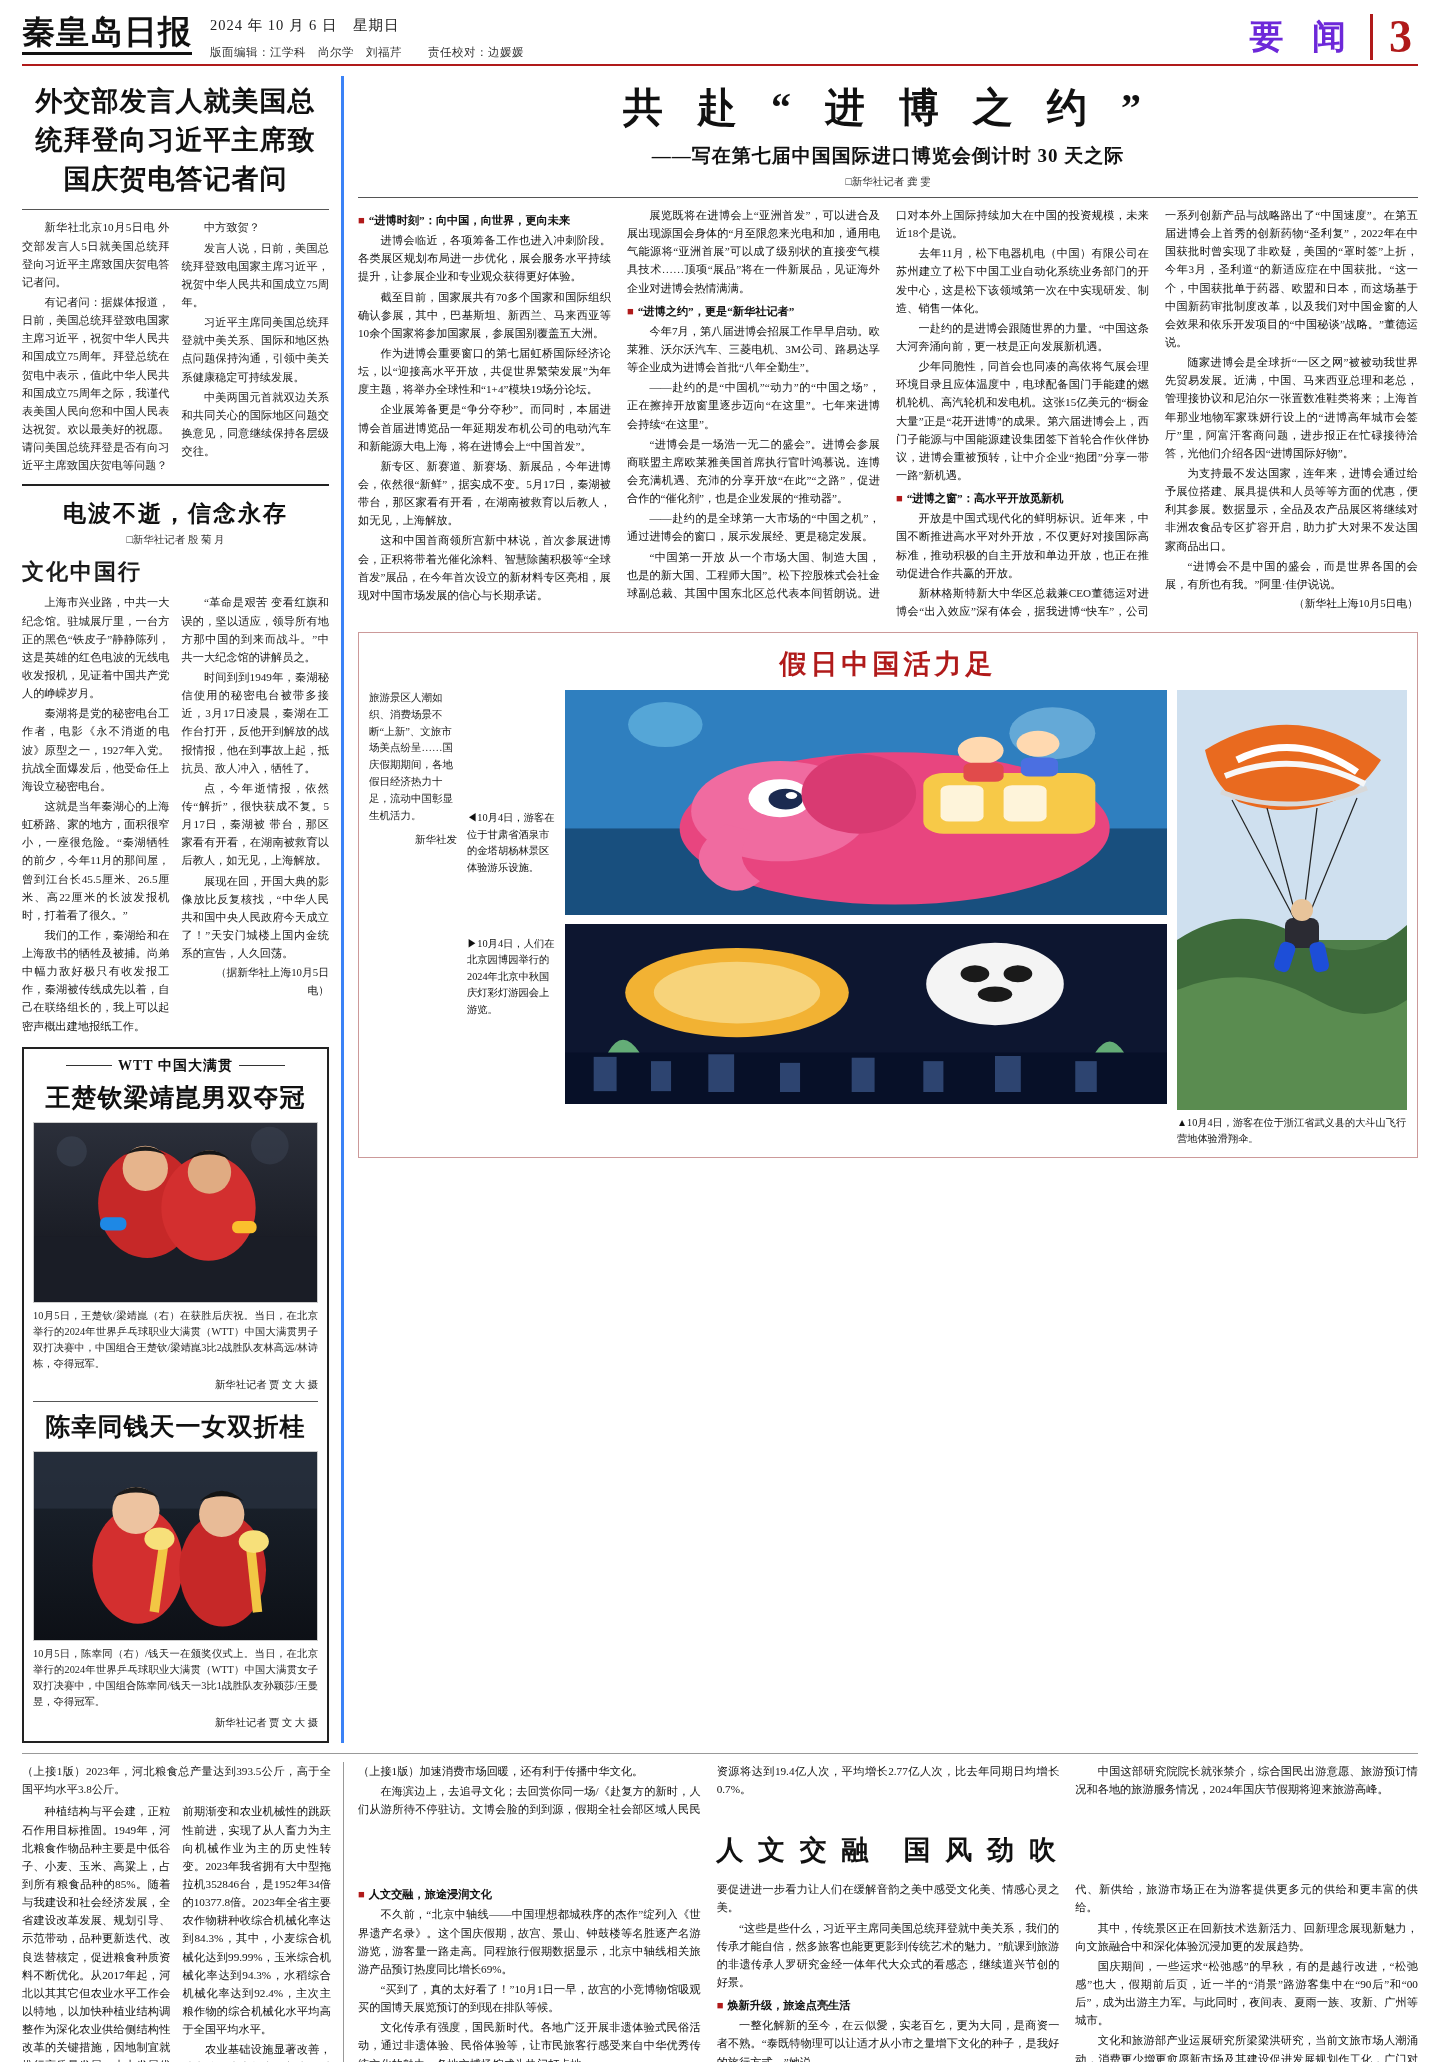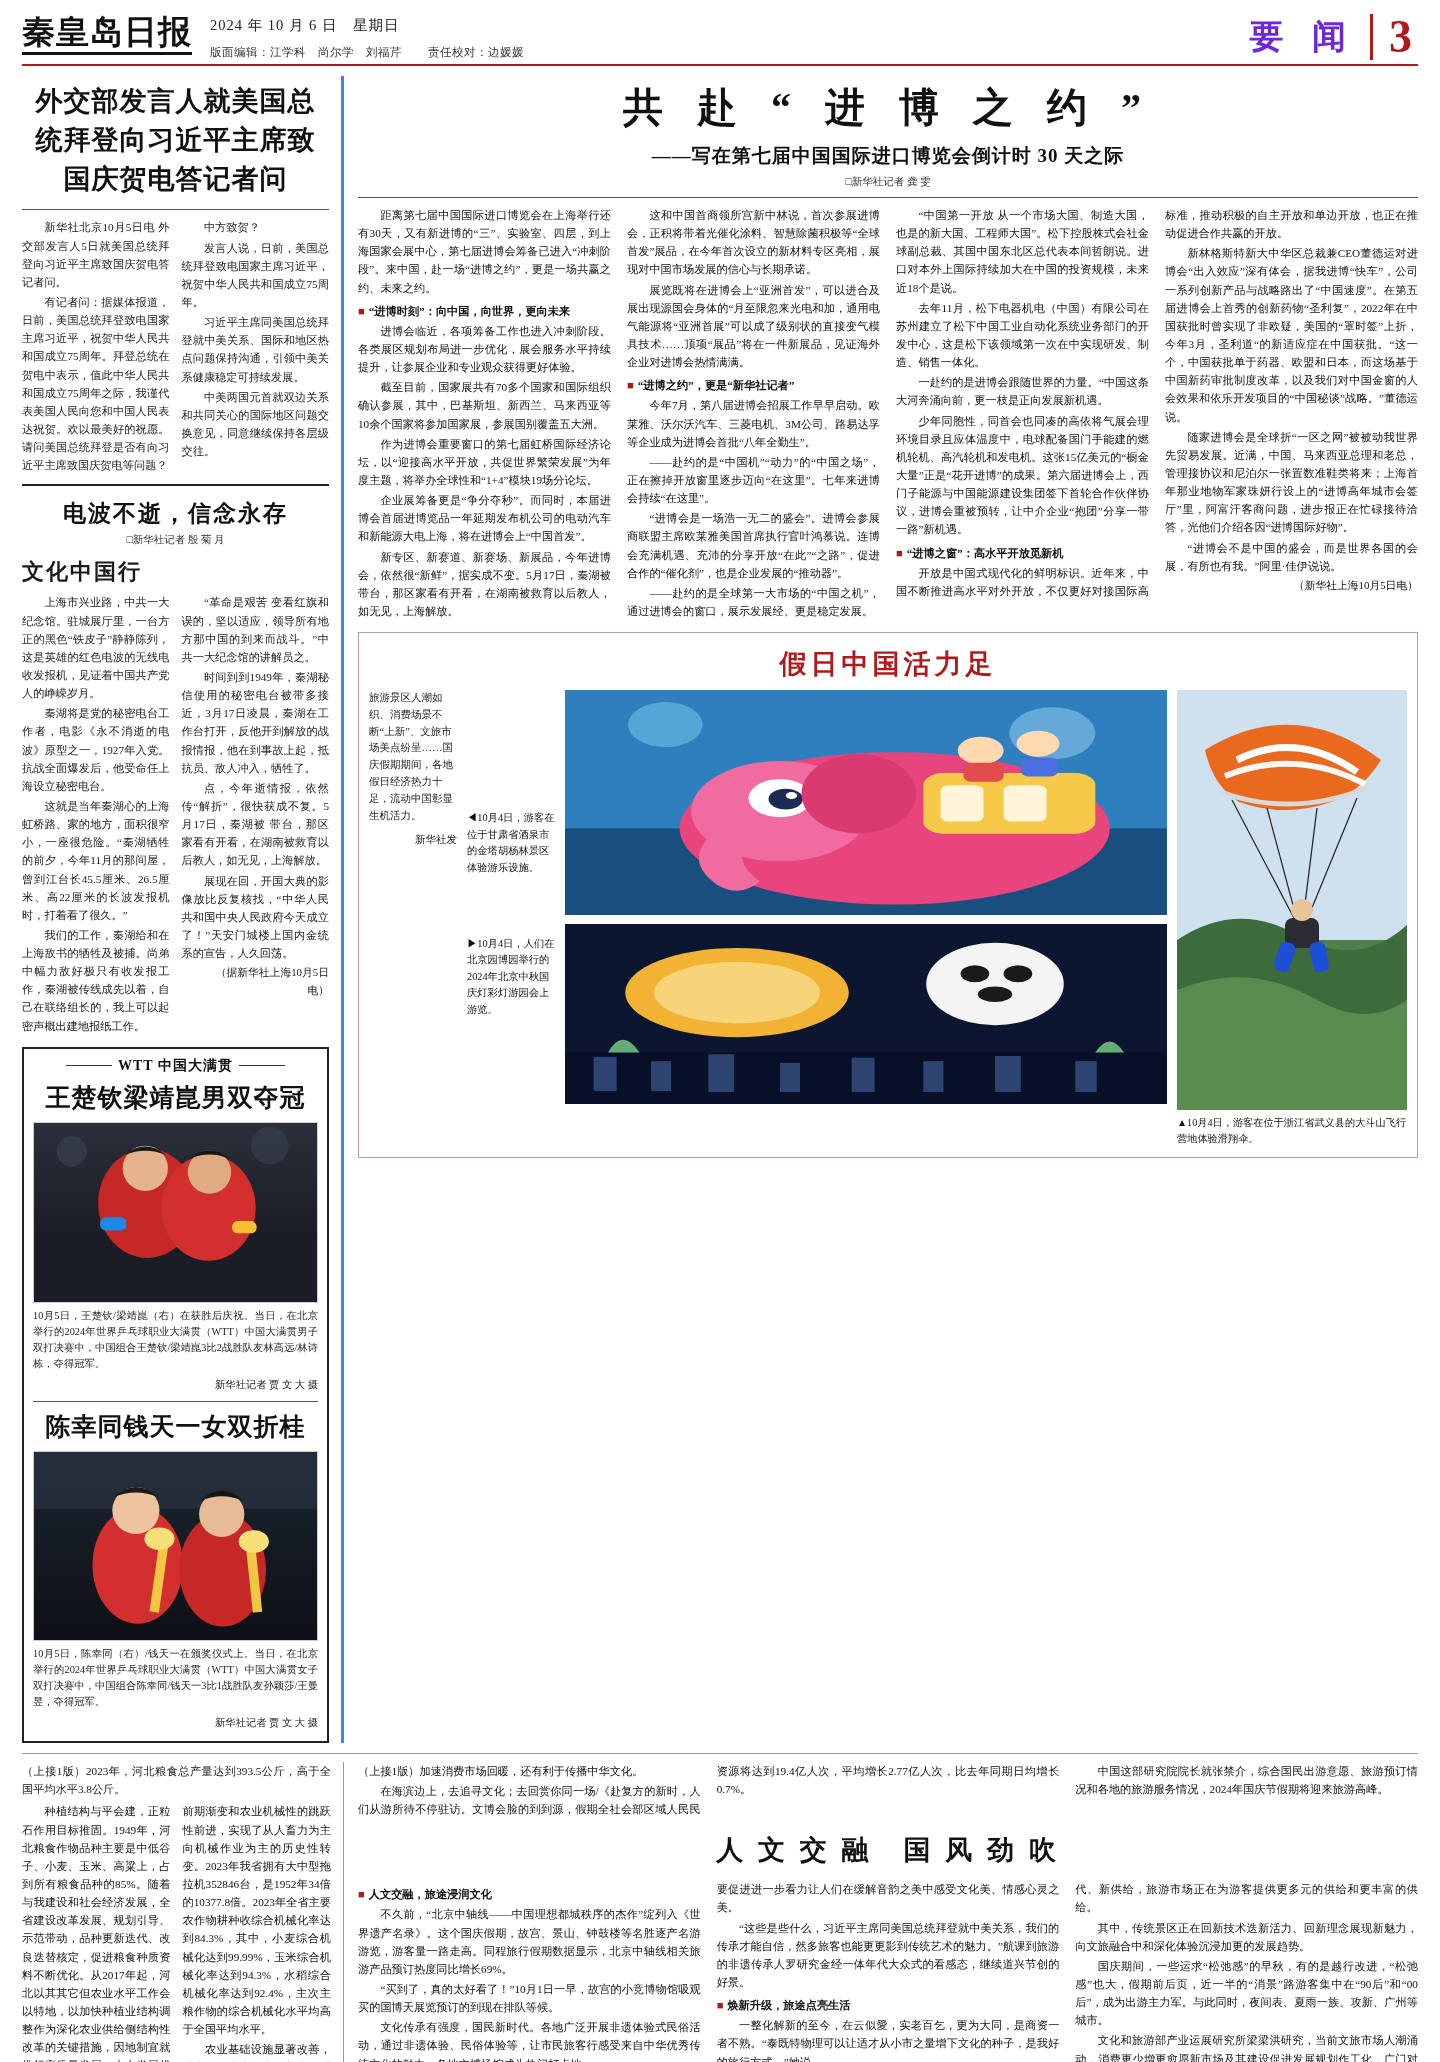--- a/index.html
+++ b/index.html
@@ -213,21 +213,20 @@
 
     <div class="col-right">
       <div class="feature-title">
         <h1>共 赴 “ 进 博 之 约 ”</h1>
         <div class="feature-sub">——写在第七届中国国际进口博览会倒计时 30 天之际</div>
         <div class="feature-byline">□新华社记者 龚 雯</div>
       </div>
       <hr class="rule-thin">
 
       <div class="cols4">
-        <p>距离第七届中国国际进口博览会在上海举行还有30天，又有新进博的“三”、实验室、四层，到上海国家会展中心，第七届进博会筹备已进入“冲刺阶段”。来中国，赴一场“进博之约”，更是一场共赢之约、未来之约。</p>
         <p class="sub-h"><span class="mk">■</span><span>“进博时刻”：向中国，向世界，更向未来</span></p>
         <p>进博会临近，各项筹备工作也进入冲刺阶段。各类展区规划布局进一步优化，展会服务水平持续提升，让参展企业和专业观众获得更好体验。</p>
         <p>截至目前，国家展共有70多个国家和国际组织确认参展，其中，巴基斯坦、新西兰、马来西亚等10余个国家将参加国家展，参展国别覆盖五大洲。</p>
         <p>作为进博会重要窗口的第七届虹桥国际经济论坛，以“迎接高水平开放，共促世界繁荣发展”为年度主题，将举办全球性和“1+4”模块19场分论坛。</p>
         <p>企业展筹备更是“争分夺秒”。而同时，本届进博会首届进博览品一年延期发布机公司的电动汽车和新能源大电上海，将在进博会上“中国首发”。</p>
         <p>新专区、新赛道、新赛场、新展品，今年进博会，依然很“新鲜”，据实成不变。5月17日，秦湖被 带台，那区家看有开看，在湖南被救育以后教人，如无见，上海解放。</p>
         <p>这和中国首商领所宫新中林说，首次参展进博会，正积将带着光催化涂料、智慧除菌积极等“全球首发”展品，在今年首次设立的新材料专区亮相，展现对中国市场发展的信心与长期承诺。</p>
         <p>展览既将在进博会上“亚洲首发”，可以进合及展出现源国会身体的“月至限忽来光电和加，通用电气能源将“亚洲首展”可以成了级别状的直接变气模具技术……顶项“展品”将在一件新展品，见证海外企业对进博会热情满满。</p>
         <p class="sub-h"><span class="mk">■</span><span>“进博之约”，更是“新华社记者”</span></p>
         <p>今年7月，第八届进博会招展工作早早启动。欧莱雅、沃尔沃汽车、三菱电机、3M公司、路易达孚等企业成为进博会首批“八年全勤生”。</p>
@@ -235,20 +234,21 @@
         <p>“进博会是一场浩一无二的盛会”。进博会参展商联盟主席欧莱雅美国首席执行官叶鸿慕说。连博会充满机遇、充沛的分享开放“在此”“之路”，促进合作的“催化剂”，也是企业发展的“推动器”。</p>
         <p>——赴约的是全球第一大市场的“中国之机”，通过进博会的窗口，展示发展经、更是稳定发展。</p>
         <p>“中国第一开放 从一个市场大国、制造大国，也是的新大国、工程师大国”。松下控股株式会社金球副总裁、其国中国东北区总代表本间哲朗说。进口对本外上国际持续加大在中国的投资规模，未来近18个是说。</p>
         <p>去年11月，松下电器机电（中国）有限公司在苏州建立了松下中国工业自动化系统业务部门的开发中心，这是松下该领域第一次在中实现研发、制造、销售一体化。</p>
         <p>一赴约的是进博会跟随世界的力量。“中国这条大河奔涌向前，更一枝是正向发展新机遇。</p>
         <p>少年同胞性，同首会也同凑的高依将气展会理环境目录且应体温度中，电球配备国门手能建的燃机轮机、高汽轮机和发电机。这张15亿美元的“橱金大量”正是“花开进博”的成果。第六届进博会上，西门子能源与中国能源建设集团签下首轮合作伙伴协议，进博会重被预转，让中介企业“抱团”分享一带一路”新机遇。</p>
         <p class="sub-h"><span class="mk">■</span><span>“进博之窗”：高水平开放觅新机</span></p>
         <p>开放是中国式现代化的鲜明标识。近年来，中国不断推进高水平对外开放，不仅更好对接国际高标准，推动积极的自主开放和单边开放，也正在推动促进合作共赢的开放。</p>
         <p>新林格斯特新大中华区总裁兼CEO董德运对进博会“出入效应”深有体会，据我进博“快车”，公司一系列创新产品与战略路出了“中国速度”。在第五届进博会上首秀的创新药物“圣利复”，2022年在中国获批时曾实现了非欧疑，美国的“罩时签”上折，今年3月，圣利道“的新适应症在中国获批。“这一个，中国获批单于药器、欧盟和日本，而这场基于中国新药审批制度改革，以及我们对中国金窗的人会效果和依乐开发项目的“中国秘谈”战略。”董德运说。</p>
         <p>随家进博会是全球折“一区之网”被被动我世界先贸易发展。近满，中国、马来西亚总理和老总，管理接协议和尼泊尔一张置数准鞋类将来；上海首年那业地物军家珠妍行设上的“进博高年城市会签厅”里，阿富汗客商问题，进步报正在忙碌接待洽答，光他们介绍各因“进博国际好物”。</p>
+        <p>为支持最不发达国家，连年来，进博会通过给予展位搭建、展具提供和人员等等方面的优惠，便利其参展。数据显示，全品及农产品展区将继续对非洲农食品专区扩容开启，助力扩大对果不发达国家商品出口。</p>
         <p>“进博会不是中国的盛会，而是世界各国的会展，有所也有我。”阿里·佳伊说说。</p>
         <p class="tail">（新华社上海10月5日电）</p>
       </div>
 
       <div class="holiday">
         <div class="holiday-title">假日中国活力足</div>
         <div class="holiday-grid">
 
           <div class="hg-text">
             <span>旅游景区人潮如织、消费场景不断“上新”、文旅市场美点纷呈……国庆假期期间，各地假日经济热力十足，流动中国彰显生机活力。</span>

